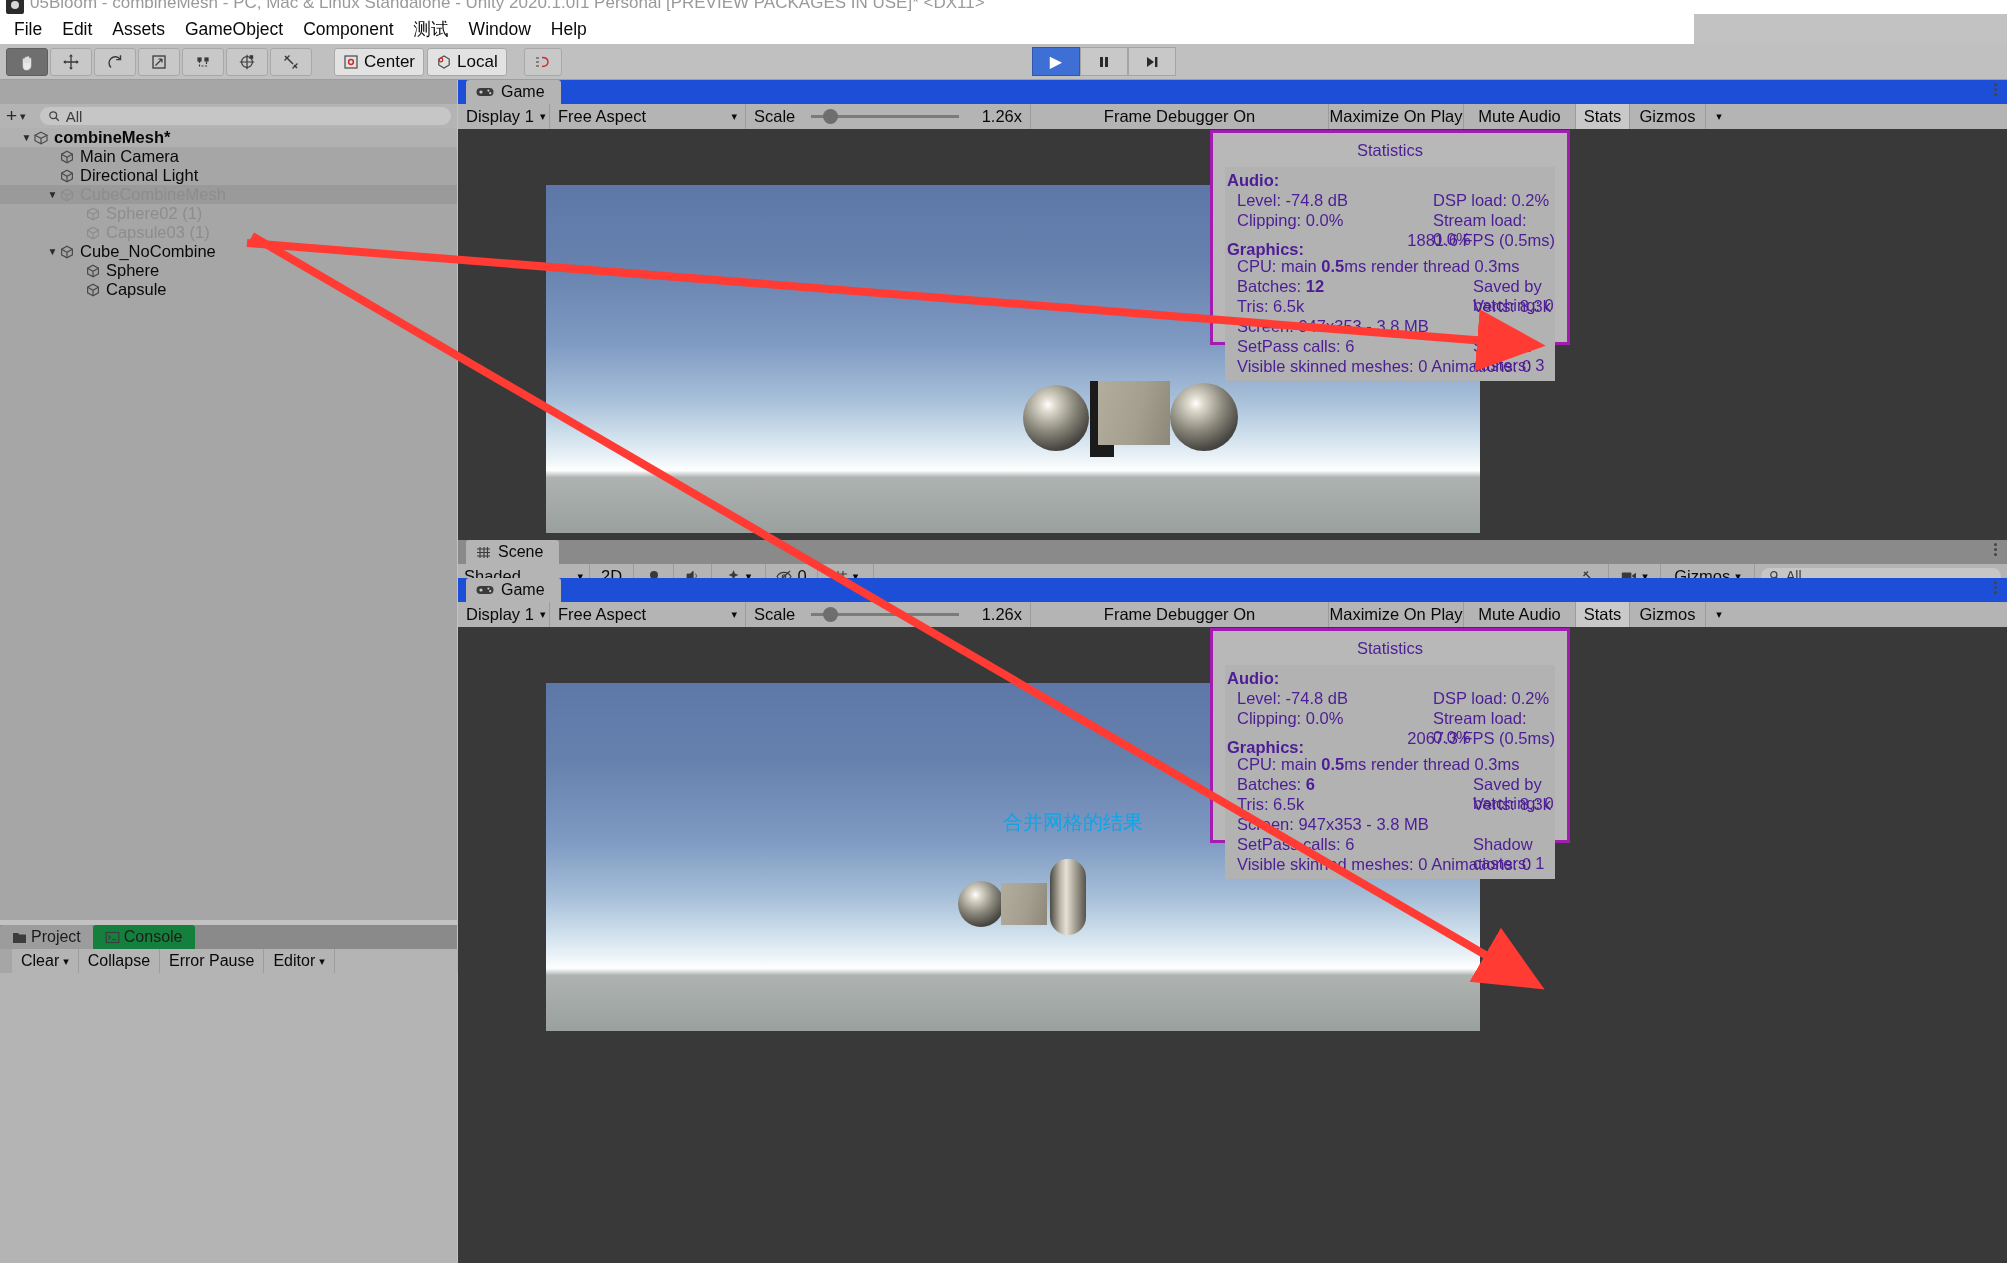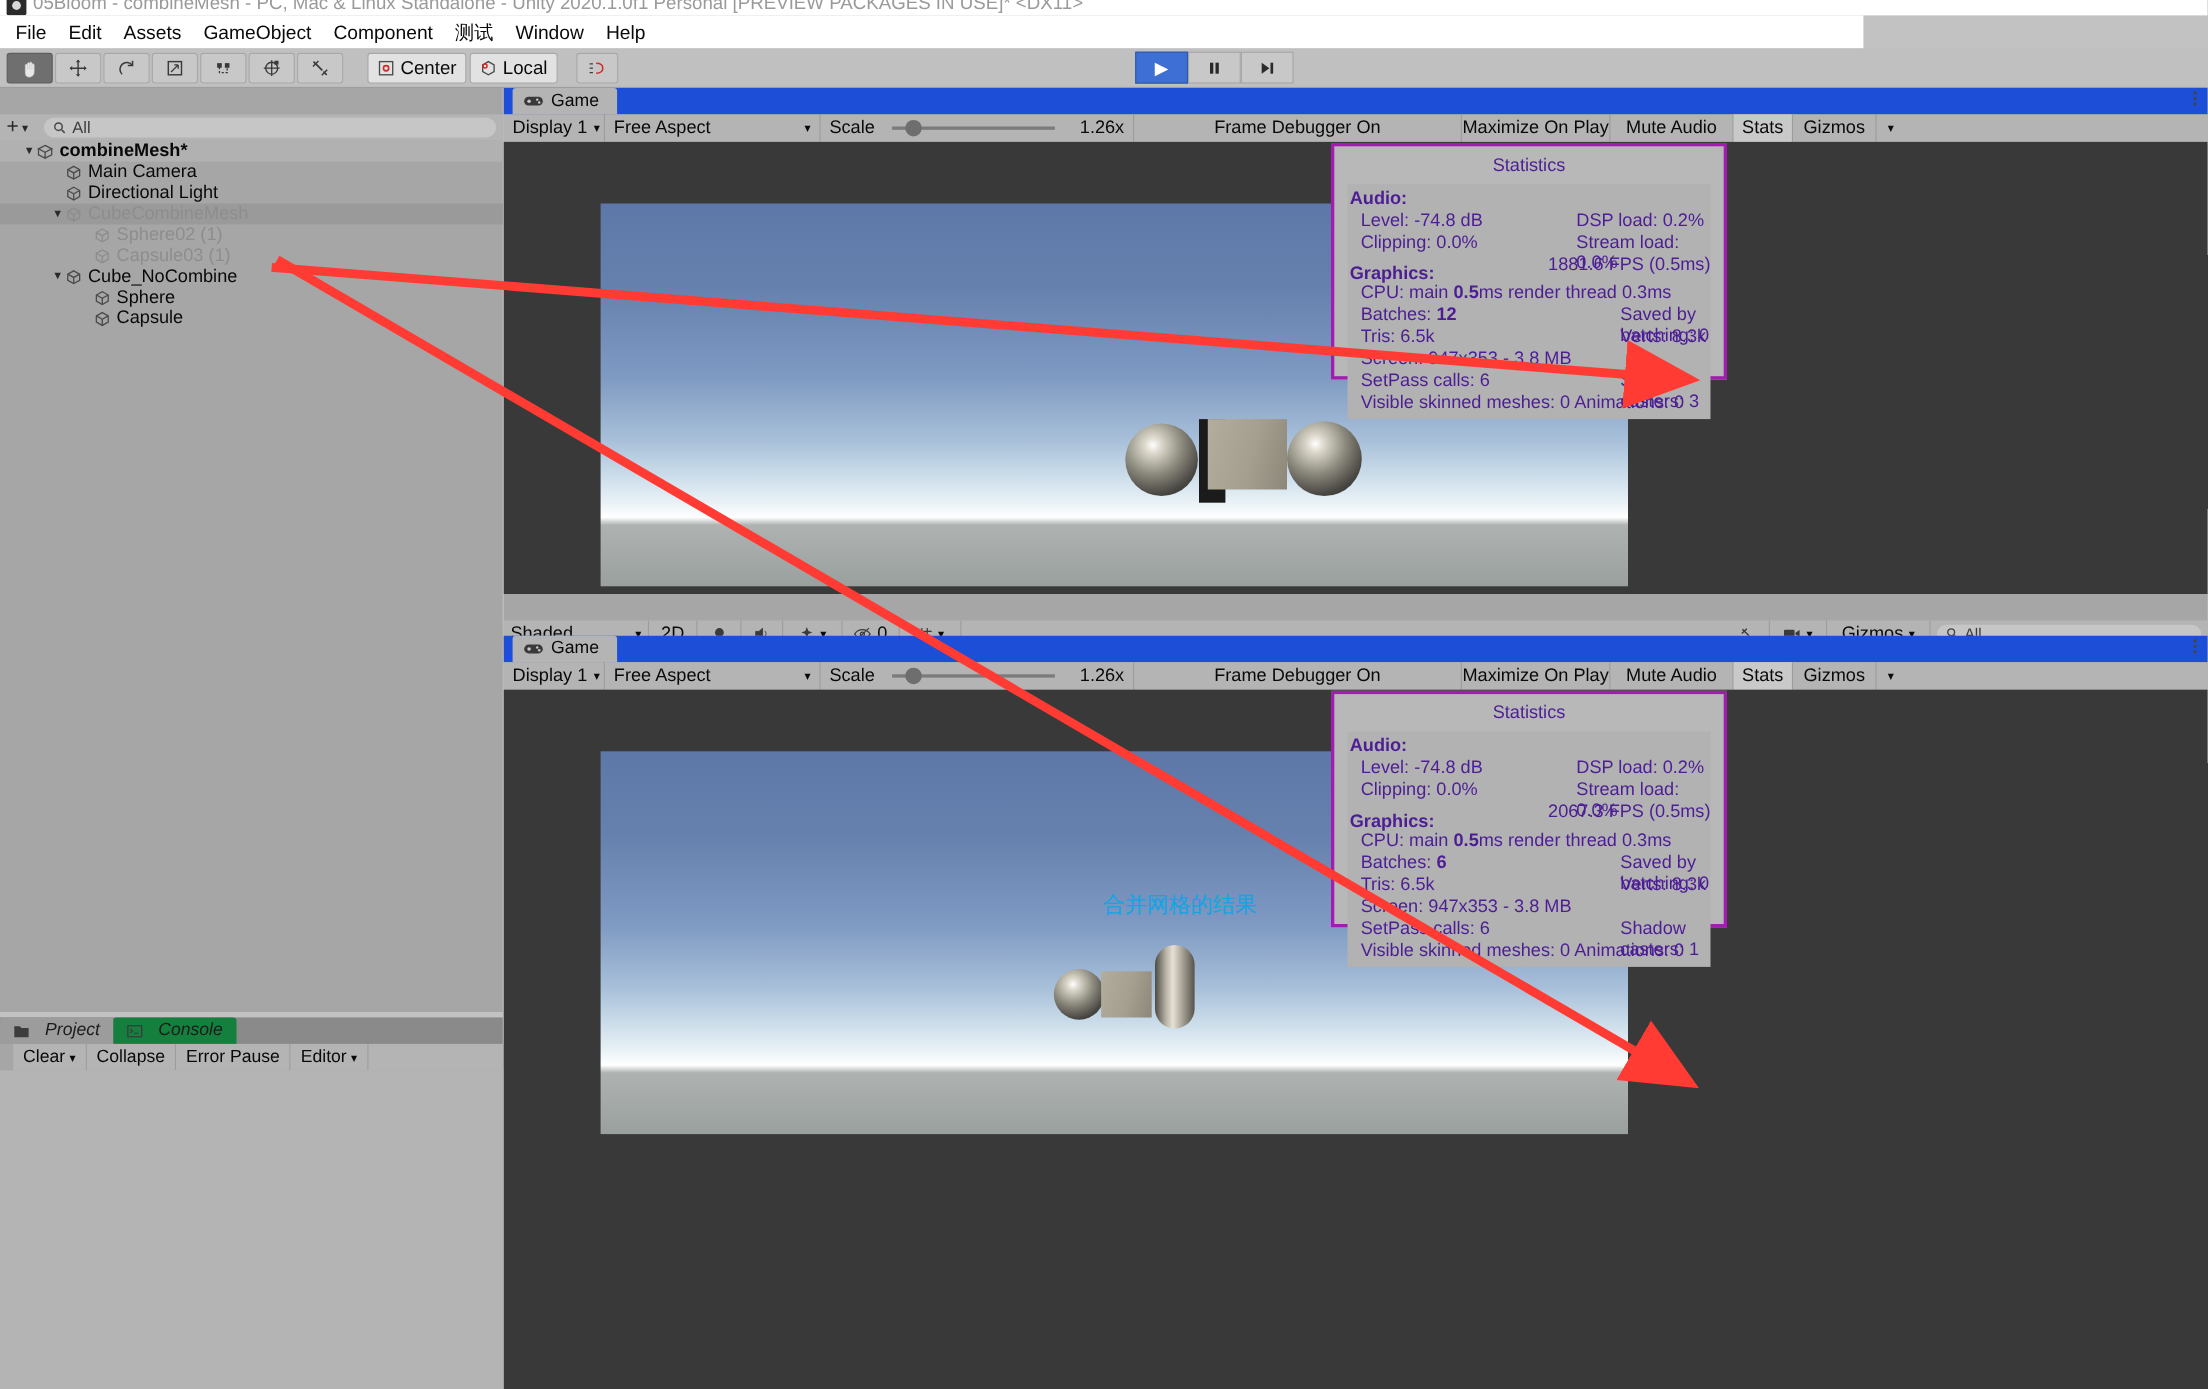--- a/index.html
+++ b/index.html
@@ -127,23 +127,23 @@
   
   .bottom-panel {
     position: absolute; left: 0; top: 925px; width: 457px; height: 338px;
     background: #a6a6a6;
   }
   .bp-tabrow {
     position: absolute; left: 0; top: 0; width: 457px; height: 24px;
     background: #8a8a8a; display: flex;
   }
   .bp-tab {
-    height: 24px; display: flex; align-items: center; gap: 14px; padding: 0 12px;
+    height: 24px; display: flex; align-items: center; gap: 4px; padding: 0 12px;
     font-size: 16px; background: #9c9c9c; color: #1c1c1c;
-    border-top-left-radius: 3px; border-top-right-radius: 3px; font-style: italic;
+    border-top-left-radius: 3px; border-top-right-radius: 3px;
   }
   .bp-tab.active { background: #15803d; }
   .bp-toolrow {
     position: absolute; left: 12px; top: 24px; width: 457px; height: 24px;
     background: #b4b4b4; display: flex; align-items: center; font-size: 16px;
   }
   .bp-btn {
     height: 24px; padding: 0 9px; display: flex; align-items: center;
     border-right: 1px solid #9d9d9d; gap: 4px; white-space: nowrap;
   }
@@ -581,20 +581,35 @@
           <span class="st-col2b">Shadow casters: 3</span>
         </div>
         <div class="st-row">
           <span>Visible skinned meshes: 0  Animations: 0</span>
         </div>
       </div>
     </div>
   </div>
 
   <div class="scene-strip" style="left:458px; top:540px; width:1549px; height:50px;">
+    <div class="scene-tabrow">
+      <div class="scene-tab">
+        <svg width="15" height="13" viewBox="0 0 15 13" stroke="#3a3a3a" stroke-width="1.1" fill="none">
+          <path d="M1 3h13M1 6.5h13M1 10h13M4 1v11M8 1v11M11.5 1v11"></path>
+        </svg>
+        <span>Scene</span>
+      </div>
+      <div class="tab-icons">
+        <span class="dots3">
+            <i></i>
+            <i></i>
+            <i></i>
+          </span>
+      </div>
+    </div>
     <div class="scene-toolrow">
       <div class="stb" style="width:132px; justify-content:space-between">
         <span>Shaded</span>
         <span style="font-size:11px">▾</span>
       </div>
       <div class="stb" style="width:44px; justify-content:center">
         <span>2D</span>
       </div>
       <div class="stb" style="width:40px; justify-content:center">
         <svg width="14" height="14" viewBox="0 0 14 14" fill="#3a3a3a">

